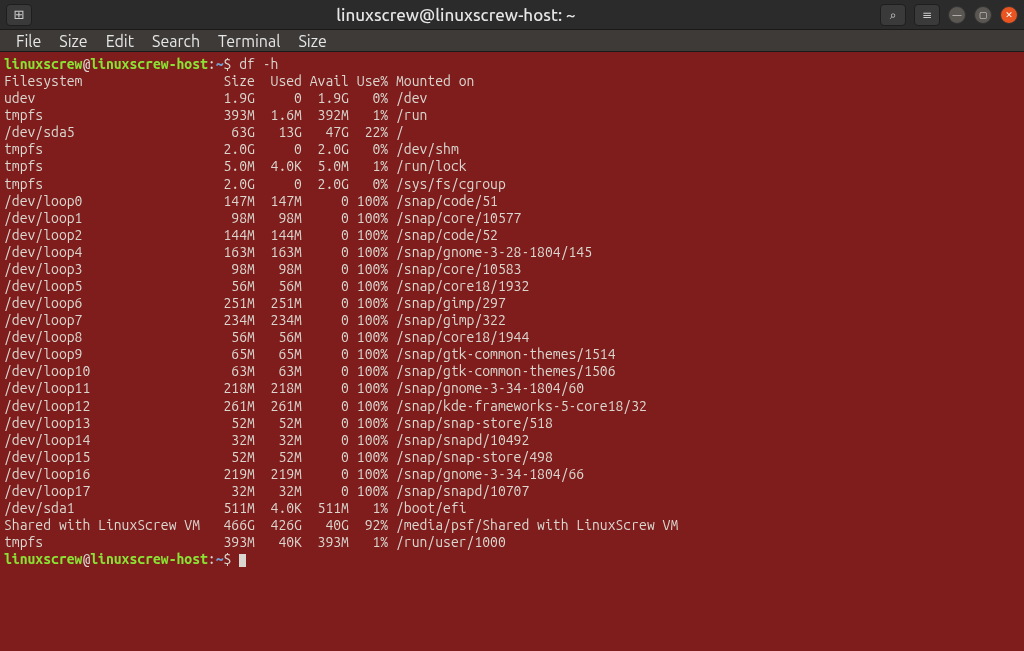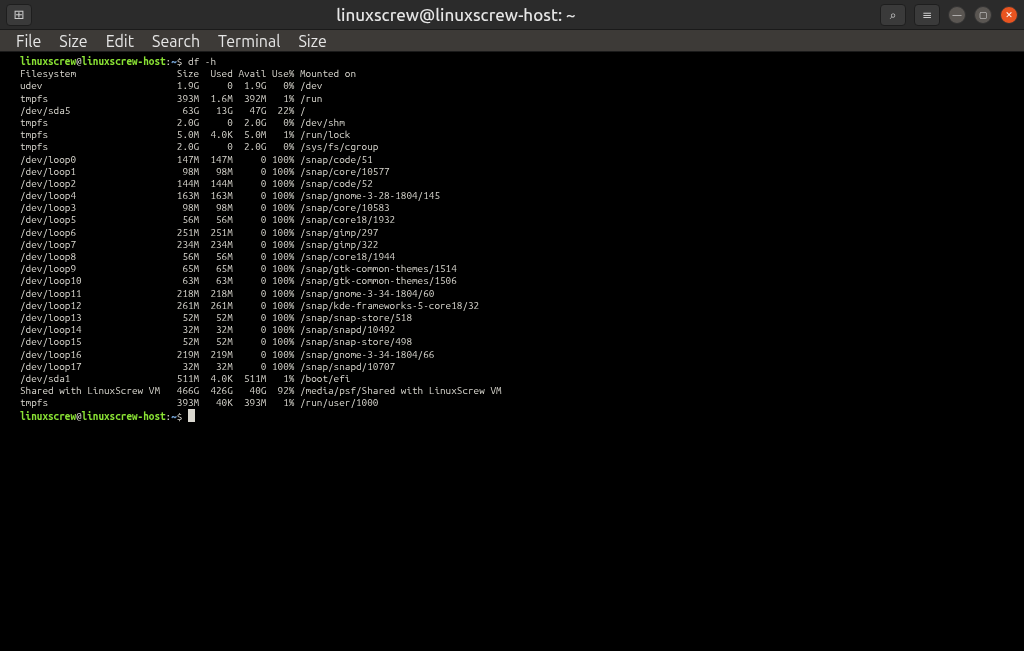--- a/index.html
+++ b/index.html
@@ -54,25 +54,25 @@
     padding: 0 8px;
     gap: 2px;
     border-bottom: 1px solid #1a1a1a;
   }
   .menu-item {
     color:#e6e6e6; font-size:16px;
     padding: 2px 8px;
     border-radius:3px;
   }
   .terminal {
-    background: #000000;
-    padding: 4px 20px;
+    background: #7f1d1d;
+    padding: 4px 4px;
     height: calc(651px - 30px - 22px);
     font-family: "Ubuntu Mono", "DejaVu Sans Mono", monospace;
-    font-size: 10px;
+    font-size: 14px;
     line-height: 1.22;
     color:#d9d7cf;
     white-space: pre;
   }
   .p-user { color:#8ae234; font-weight:bold; }
   .p-host { color:#8ae234; font-weight:bold; }
   .p-path { color:#729fcf; font-weight:bold; }
   .cursor {
     display:inline-block; width:7px; height:13px;
     background:#d9d7cf; vertical-align:text-bottom;

